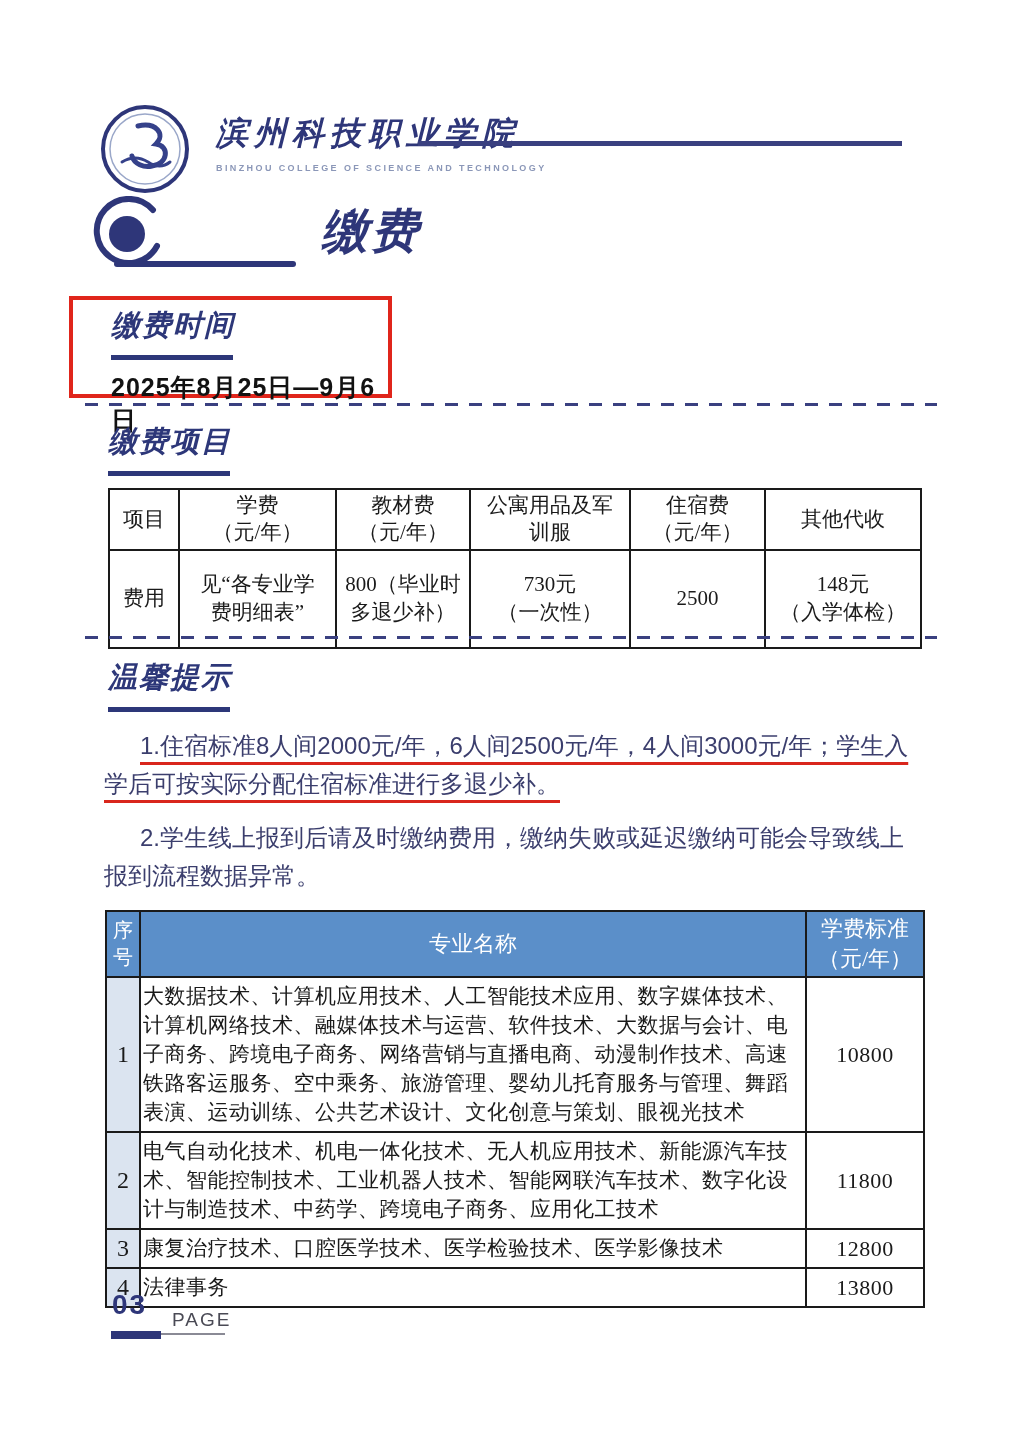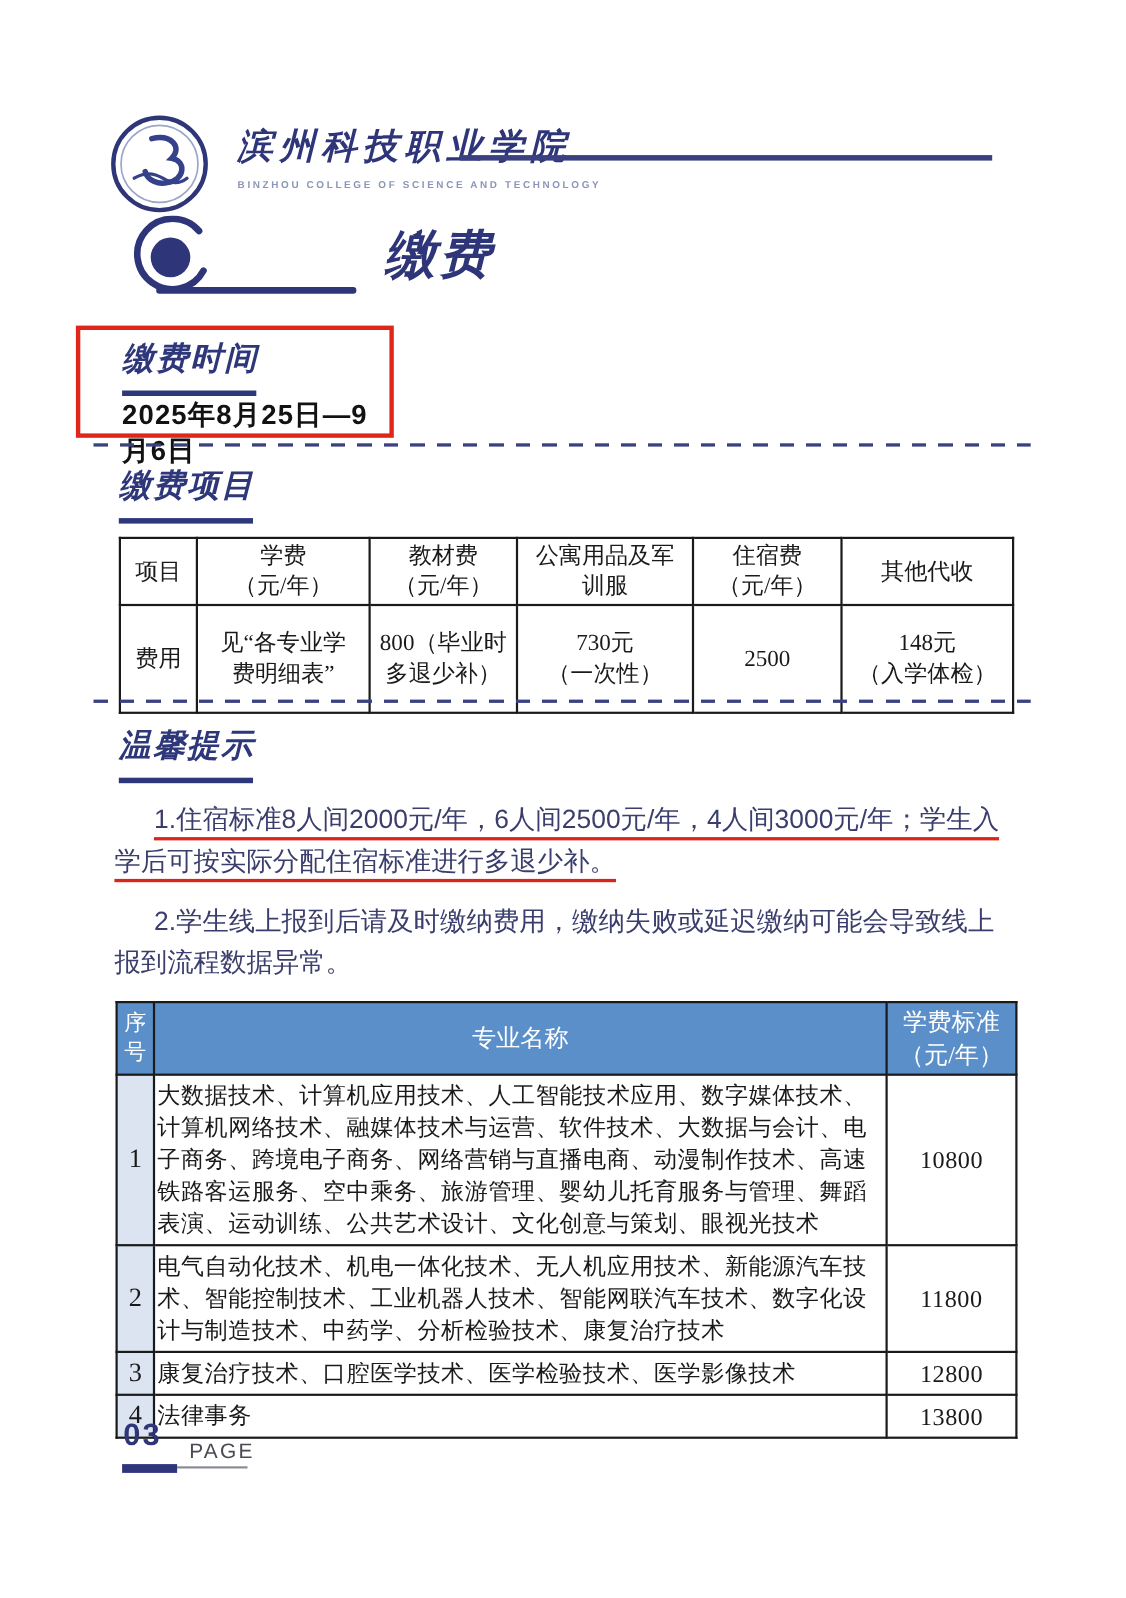--- a/index.html
+++ b/index.html
@@ -15,36 +15,36 @@
     font-family: "Liberation Serif", serif; font-style: italic; font-weight: bold;
     color: #2e3679; font-size: 32px; letter-spacing: 6px; white-space: nowrap;
   }
   .college-en {
     margin-top: 7px; font-size: 9px; letter-spacing: 2.4px; color: #8b97b8;
     font-weight: bold; white-space: nowrap;
   }
   .header-line { position: absolute; left: 418px; top: 141px; width: 484px; height: 5px; background: #3a4080; }
 
   
-  .section-head { position: absolute; left: 117px; top: 196px; display: flex; align-items: flex-start; }
+  .section-head { position: absolute; left: 89px; top: 196px; display: flex; align-items: flex-start; }
   .section-title {
     margin: 4px 0 0 20px; font-size: 47px; font-weight: 900; font-style: italic;
     color: #2e3679; letter-spacing: 3px;
   }
 
   
   .red-box {
-    position: absolute; left: 69px; top: 296px; width: 289px; height: 102px;
+    position: absolute; left: 69px; top: 296px; width: 323px; height: 102px;
     border: 4px solid #e0251b; padding: 6px 0 0 38px;
   }
   .sub-heading {
     font-size: 29px; font-weight: 900; font-style: italic; color: #2d3779; letter-spacing: 2px;
   }
   .heading-bar { width: 122px; height: 5px; background: #2d3779; margin-top: 9px; }
-  .date-range { font-size: 25px; font-weight: bold; color: #121212; letter-spacing: 1px; }
+  .date-range { margin-top: 11px; font-size: 25px; font-weight: bold; color: #121212; letter-spacing: 1px; }
 
   .dash { position: absolute; left: 85px; width: 852px; height: 3px;
     background: repeating-linear-gradient(90deg, #3a4080 0 13px, transparent 13px 24px); }
   .dash-1 { top: 403px; }
   .dash-2 { top: 636px; }
 
   .h-items { position: absolute; left: 108px; top: 422px; }
   .h-tips  { position: abssolute; }
   .h-tips  { position: absolute; left: 108px; top: 658px; }
 
@@ -201,21 +201,21 @@
       </tr>
     </thead>
     <tbody>
       <tr class="row-1">
         <td class="cell-index">1</td>
         <td class="cell-majors">大数据技术、计算机应用技术、人工智能技术应用、数字媒体技术、计算机网络技术、融媒体技术与运营、软件技术、大数据与会计、电子商务、跨境电子商务、网络营销与直播电商、动漫制作技术、高速铁路客运服务、空中乘务、旅游管理、婴幼儿托育服务与管理、舞蹈表演、运动训练、公共艺术设计、文化创意与策划、眼视光技术</td>
         <td class="cell-fee">10800</td>
       </tr>
       <tr class="row-2">
         <td class="cell-index">2</td>
-        <td class="cell-majors">电气自动化技术、机电一体化技术、无人机应用技术、新能源汽车技术、智能控制技术、工业机器人技术、智能网联汽车技术、数字化设计与制造技术、中药学、分析检验技术、康复治疗技术</td>
+        <td class="cell-majors">电气自动化技术、机电一体化技术、无人机应用技术、新能源汽车技术、智能控制技术、工业机器人技术、智能网联汽车技术、数字化设计与制造技术、中药学、跨境电子商务、应用化工技术</td>
         <td class="cell-fee">11800</td>
       </tr>
       <tr class="row-3">
         <td class="cell-index">3</td>
         <td class="cell-majors">康复治疗技术、口腔医学技术、医学检验技术、医学影像技术</td>
         <td class="cell-fee">12800</td>
       </tr>
       <tr class="row-4">
         <td class="cell-index">4</td>
         <td class="cell-majors">法律事务</td>

